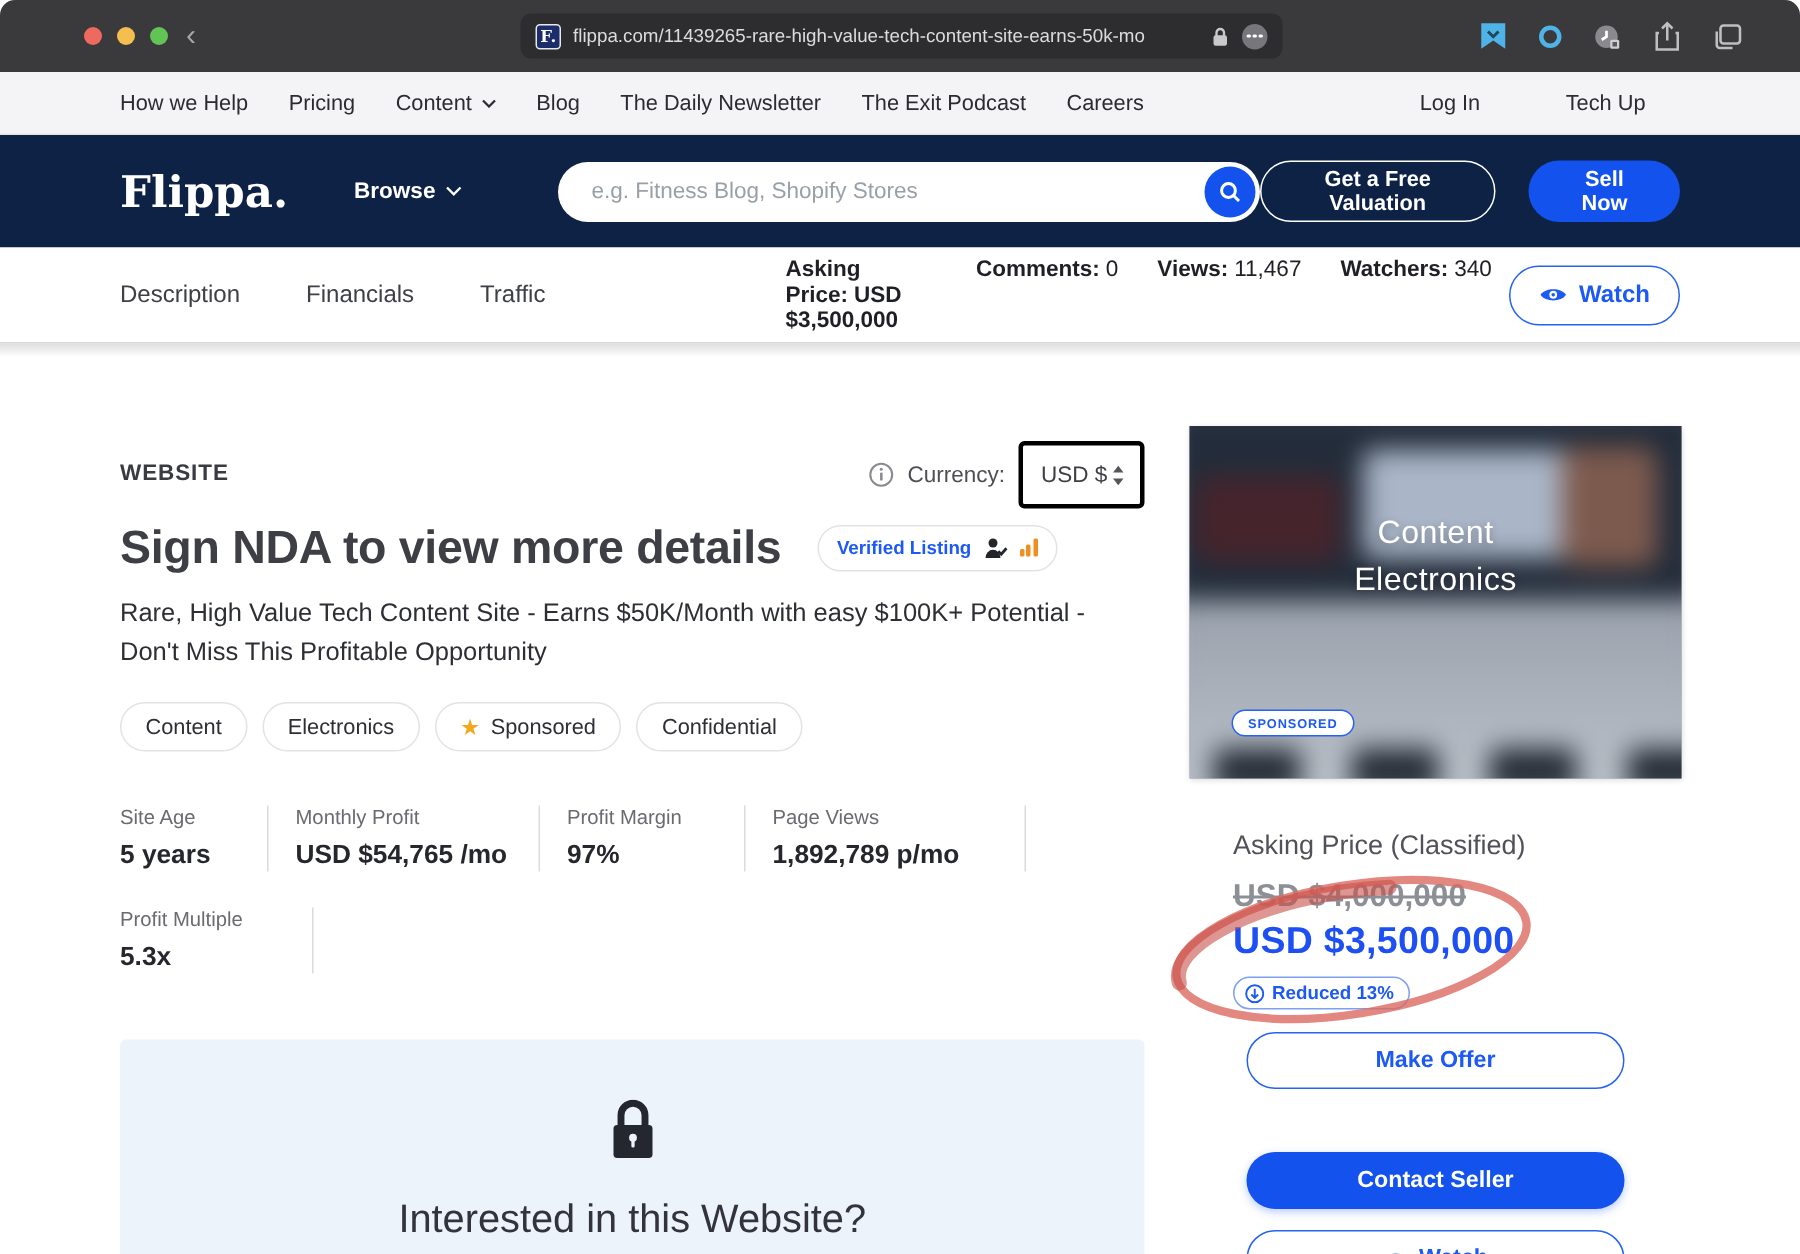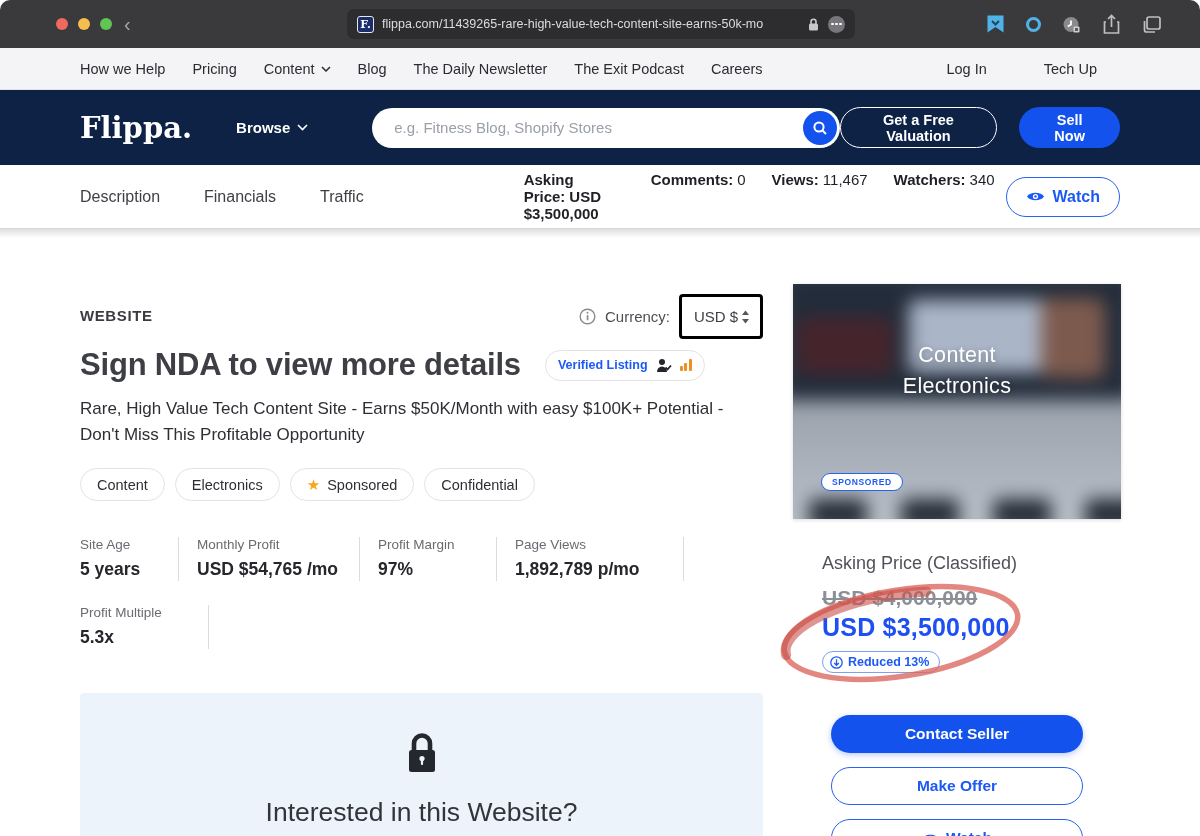--- a/index.html
+++ b/index.html
@@ -356,22 +356,22 @@
         <span>Reduced 13%</span>
       </span>
       <svg class="annotation-svg" viewBox="0 0 262 120">
         <g transform="rotate(-9 124 58)">
           <ellipse cx="124" cy="58" rx="118" ry="43" fill="none" stroke="#dc6a60" stroke-width="5.5" opacity="0.8"></ellipse>
           <ellipse cx="121" cy="60" rx="114" ry="41" fill="none" stroke="#c8504a" stroke-width="10" stroke-linecap="round" stroke-dasharray="165 560" stroke-dashoffset="-255" opacity="0.6"></ellipse>
         </g>
       </svg>
     </div>
 
+    <button class="sb-btn btn-offer">Make Offer</button>
     <button class="sb-btn btn-contact">Contact Seller</button>
-    <button class="sb-btn btn-offer">Make Offer</button>
     <button class="sb-btn btn-watch2">
       <svg width="17" height="12" viewBox="0 0 19 13">
         <path d="M1 6.5 C4 1.5 15 1.5 18 6.5 C15 11.5 4 11.5 1 6.5 Z" fill="#1d5af5"></path>
         <circle cx="9.5" cy="6.5" r="2.6" fill="#fff"></circle>
         <circle cx="9.5" cy="6.5" r="1.2" fill="#1d5af5"></circle>
       </svg>
       <span>Watch</span>
     </button>
   </div>
 </div>

